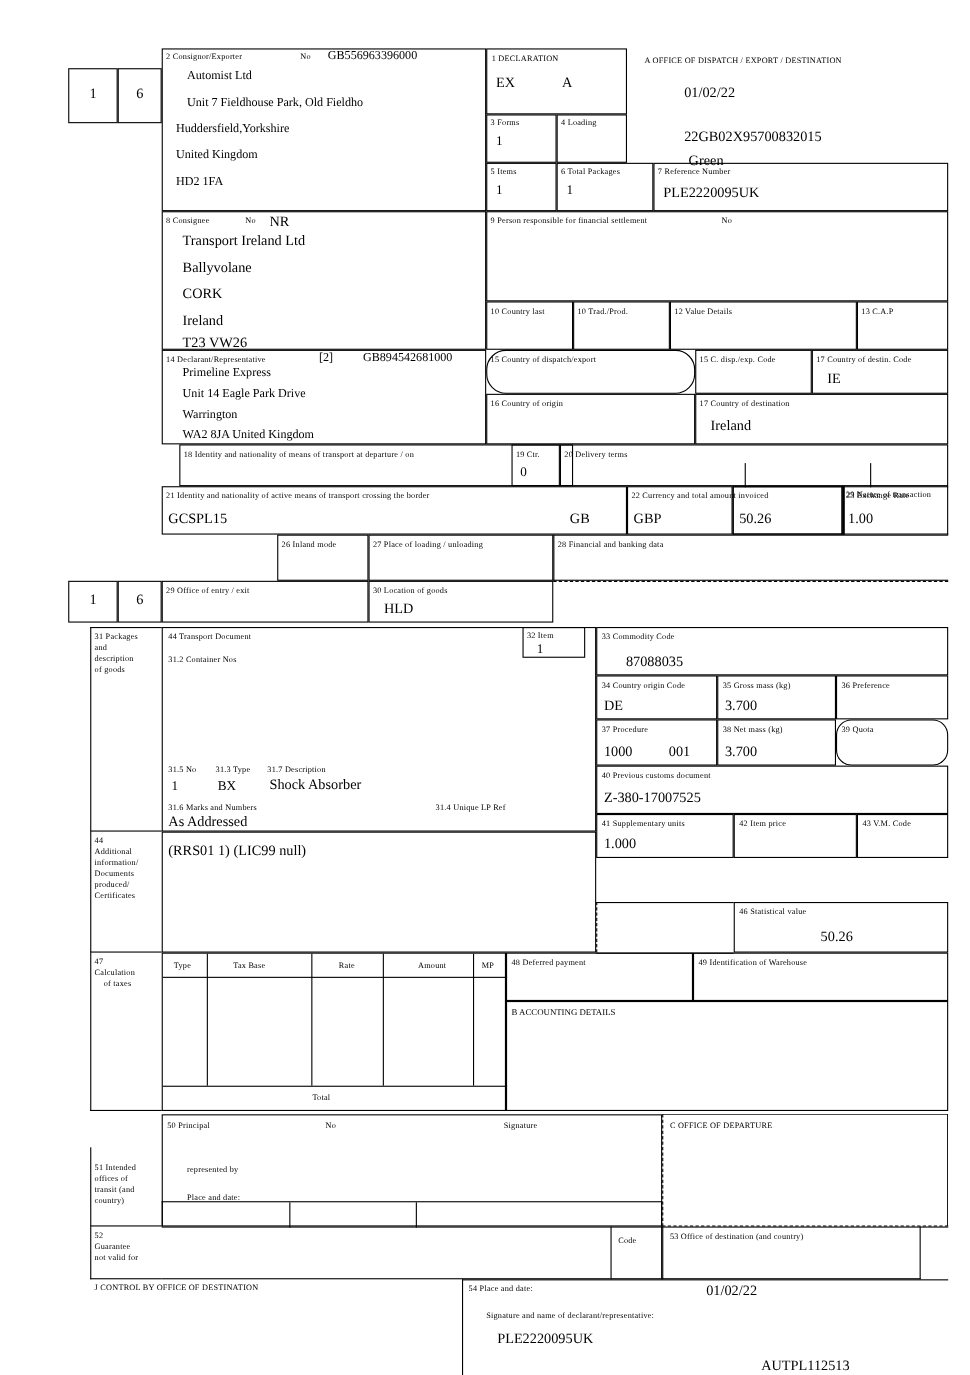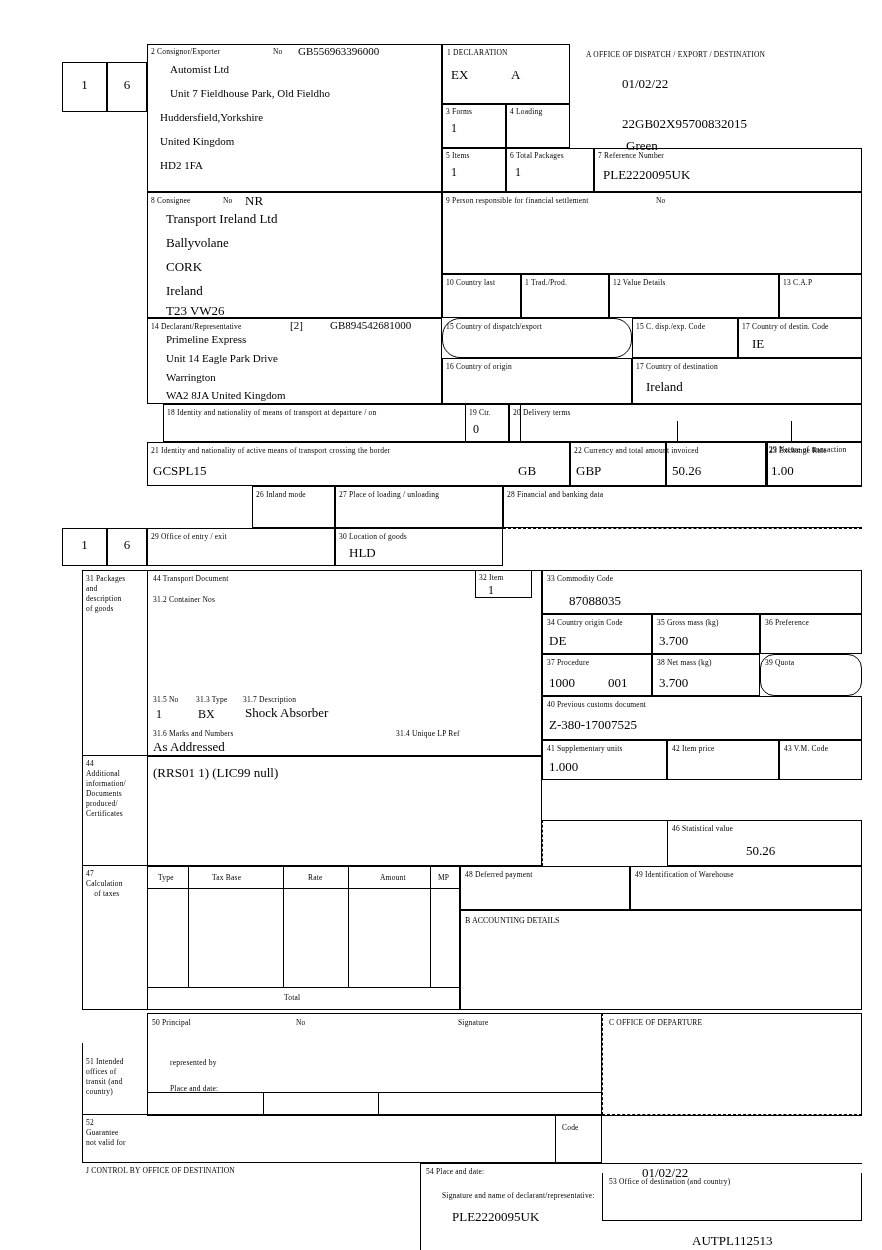--- a/index.html
+++ b/index.html
@@ -89,21 +89,21 @@
 
   <div class="bx b" style="left:442px;top:192px;width:420px;height:82px;">
     <div class="lbl" style="position:absolute;left:3px;top:3px;">9 Person responsible for financial settlement</div>
     <div class="lbl" style="position:absolute;left:213px;top:3px;">No</div>
   </div>
 
   <div class="bx b" style="left:442px;top:274px;width:79px;height:44px;">
     <div class="lbl" style="position:absolute;left:3px;top:3px;">10 Country last</div>
   </div>
   <div class="bx b" style="left:521px;top:274px;width:88px;height:44px;">
-    <div class="lbl" style="position:absolute;left:3px;top:3px;">1 Trad./Prod.</div>
+    <div class="lbl" style="position:absolute;left:3px;top:3px;">10 Trad./Prod.</div>
   </div>
   <div class="bx b" style="left:609px;top:274px;width:170px;height:44px;">
     <div class="lbl" style="position:absolute;left:3px;top:3px;">12 Value Details</div>
   </div>
   <div class="bx b" style="left:779px;top:274px;width:83px;height:44px;">
     <div class="lbl" style="position:absolute;left:3px;top:3px;">13 C.A.P</div>
   </div>
 
   <div class="bx b" style="left:147px;top:318px;width:295px;height:86px;">
     <div class="lbl" style="position:absolute;left:3px;top:3px;">14 Declarant/Representative</div>
@@ -333,21 +333,21 @@
   </div>
   <div class="bx bb" style="left:147px;top:1115px;width:715px;height:0;"></div>
 
   <div class="bx bl bb" style="left:82px;top:1115px;width:65px;height:48px;">
     <div class="lbl" style="position:absolute;left:3px;top:3px;line-height:10px;">52<br>Guarantee<br>not valid for</div>
   </div>
   <div class="bx bb" style="left:147px;top:1115px;width:408px;height:48px;"></div>
   <div class="bx b" style="left:555px;top:1115px;width:47px;height:48px;border-left:1px solid #000;border-top:none;">
     <div class="lbl" style="position:absolute;left:6px;top:8px;">Code</div>
   </div>
-  <div class="bx b" style="left:602px;top:1173px;width:260px;height:48px;border-top:none;">
+  <div class="bx b" style="left:602px;top:1115px;width:235px;height:48px;border-top:none;">
     <div class="lbl" style="position:absolute;left:6px;top:4px;">53 Office of destination (and country)</div>
   </div>
 
   <div class="bx" style="left:82px;top:1163px;width:338px;height:24px;">
     <div class="lbl" style="position:absolute;left:4px;top:3px;">J CONTROL BY OFFICE OF DESTINATION</div>
   </div>
 
   <div class="bx bl" style="left:420px;top:1163px;width:0;height:87px;"></div>
   <div class="bx bt" style="left:420px;top:1163px;width:442px;height:0;"></div>
   <div class="bx" style="left:420px;top:1163px;width:442px;height:87px;">

